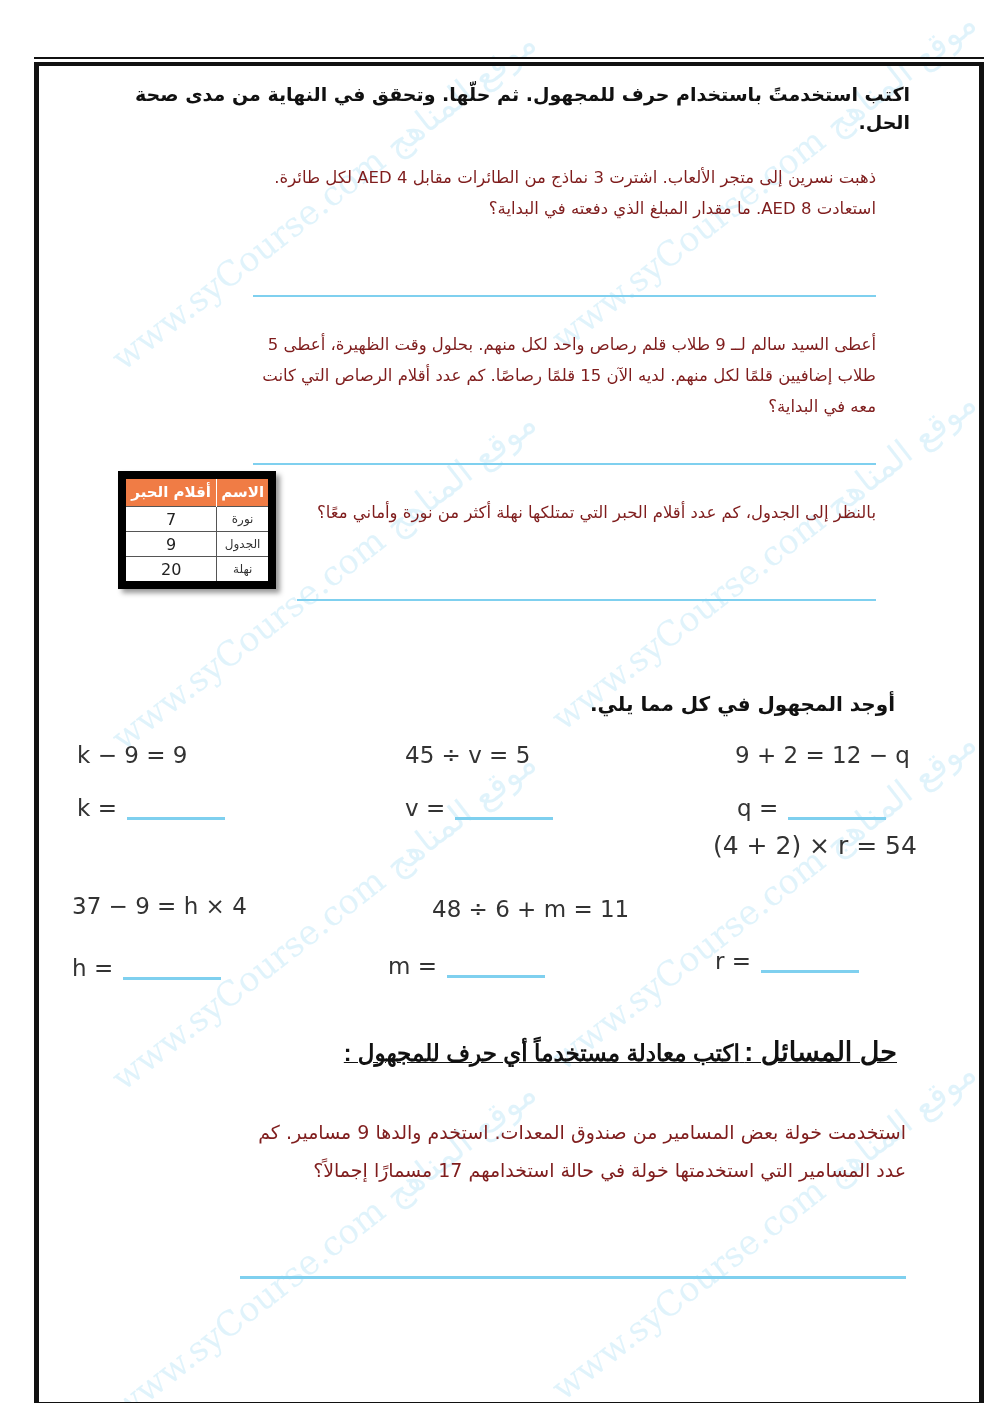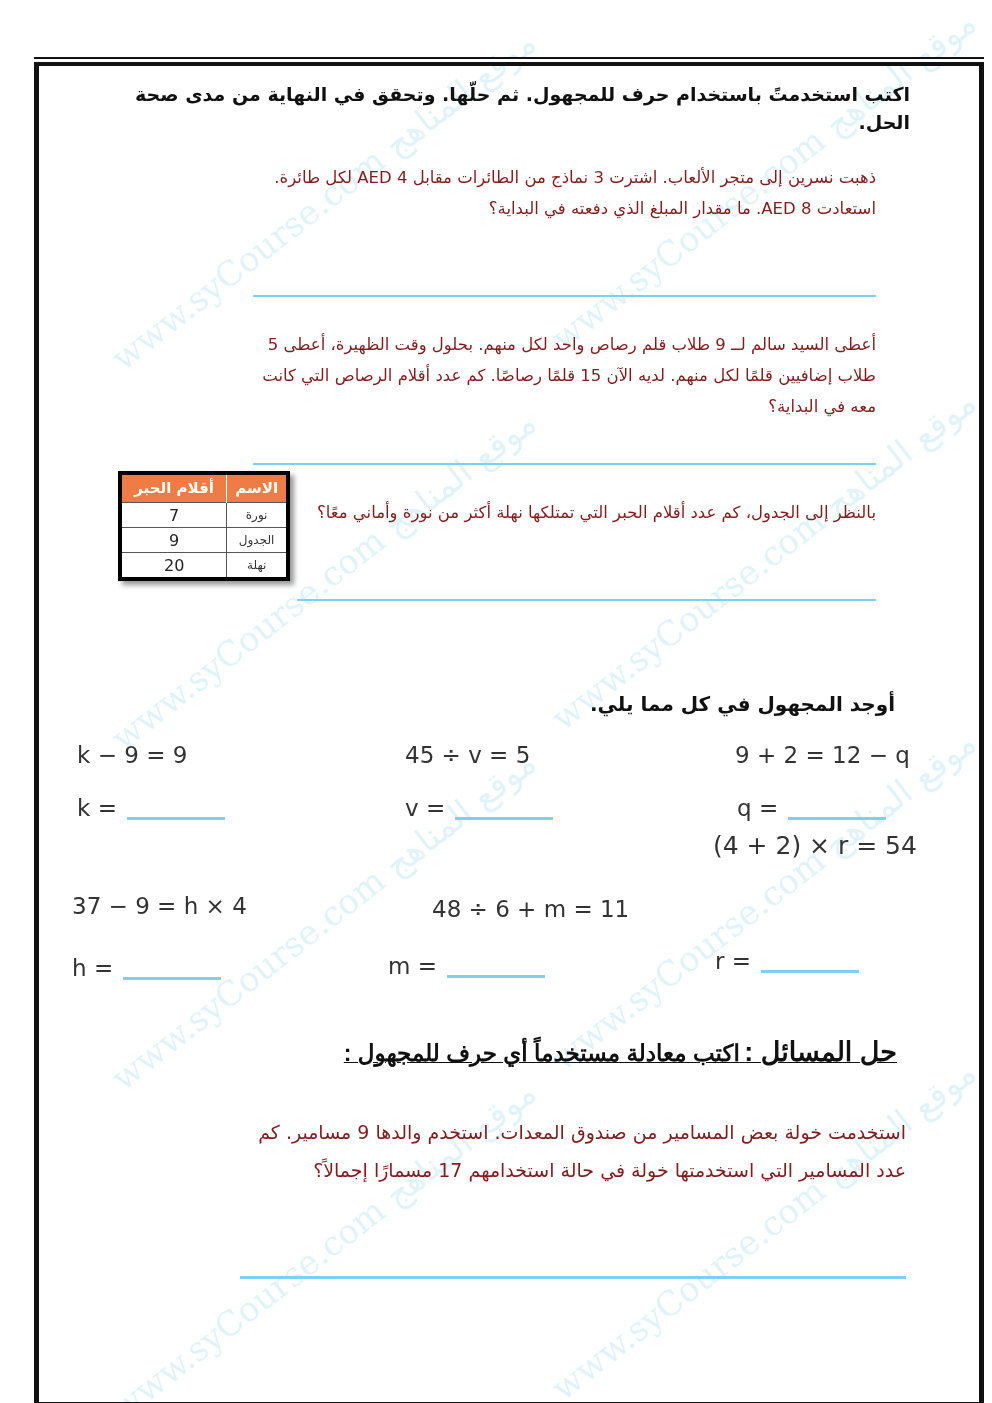--- a/index.html
+++ b/index.html
@@ -10,22 +10,22 @@
            border-top:4px solid #111; box-shadow: 0 -3px 0 0 #fff, 0 -5px 0 0 #111; }
   .watermark { position:absolute; color:#d9f1fb; font-size:34px; transform:rotate(-38deg);
                font-family:"DejaVu Serif", serif; white-space:nowrap; opacity:0.8; pointer-events:none; }
   .abs { position:absolute; }
   .rtl { direction:rtl; text-align:right; }
   .heading { font-weight:bold; font-size:19px; line-height:28px; color:#111; }
   .para { font-size:16.5px; line-height:31px; color:#7f1d1d; }
   .answer-line { position:absolute; height:2px; background:#7fd0ef; }
   .eq { font-family:"DejaVu Sans", sans-serif; font-size:23px; color:#333; }
   .blank { display:inline-block; width:98px; height:3px; background:#7fd0ef; vertical-align:-4px; margin-left:10px; }
-  table.ink { position:absolute; left:118px; top:471px; width:172px; border-collapse:collapse;
-              border:4px solid #000000; box-shadow:4px 4px 5px #999; font-size:13px; }
+  table.ink { position:absolute; left:118px; top:471px; width:158px; border-collapse:collapse;
+              border:8px solid #000000; box-shadow:4px 4px 5px #999; font-size:13px; }
   table.ink th { background:#f07c45; color:#fff; font-weight:bold; font-size:15px; line-height:19px;
                  padding:4px 2px; border-right:1px solid #fff; text-align:center; }
   table.ink td { border:1px solid #555; text-align:center; height:24px; padding:0; }
   table.ink td.num { font-size:16px; color:#222; }
   table.ink td.nm { font-size:12px; color:#333; }
   .section-title { font-weight:bold; font-family:"Liberation Sans", sans-serif; text-decoration:underline; color:#111; }
 </style>
 </head>
 <body>
 

